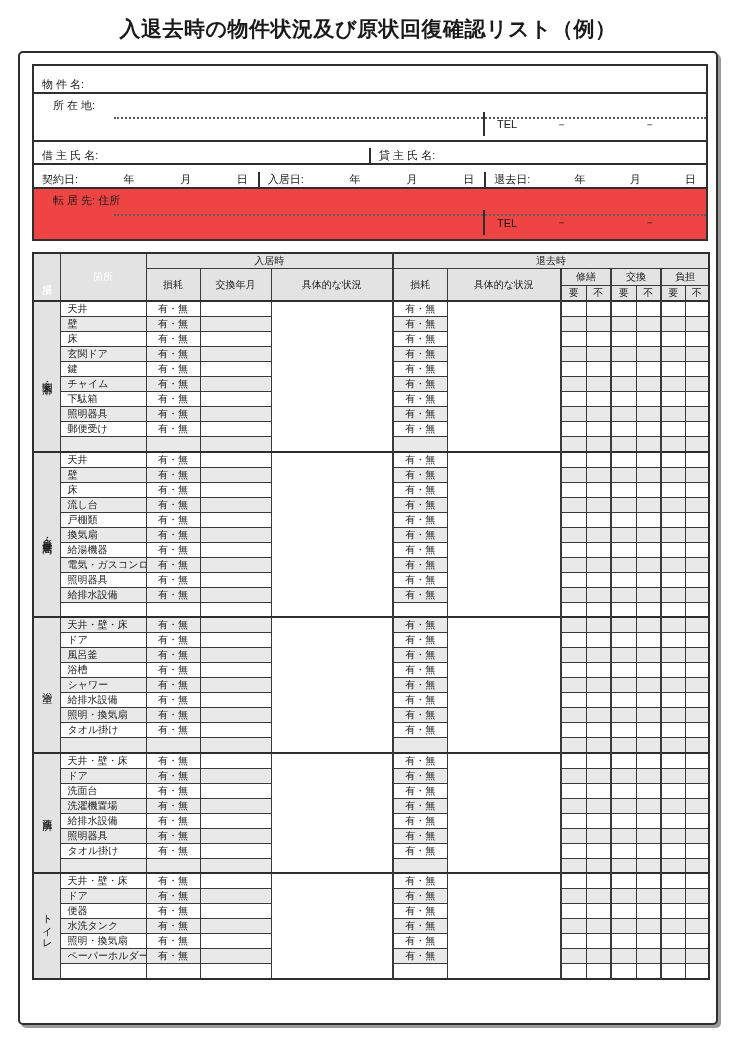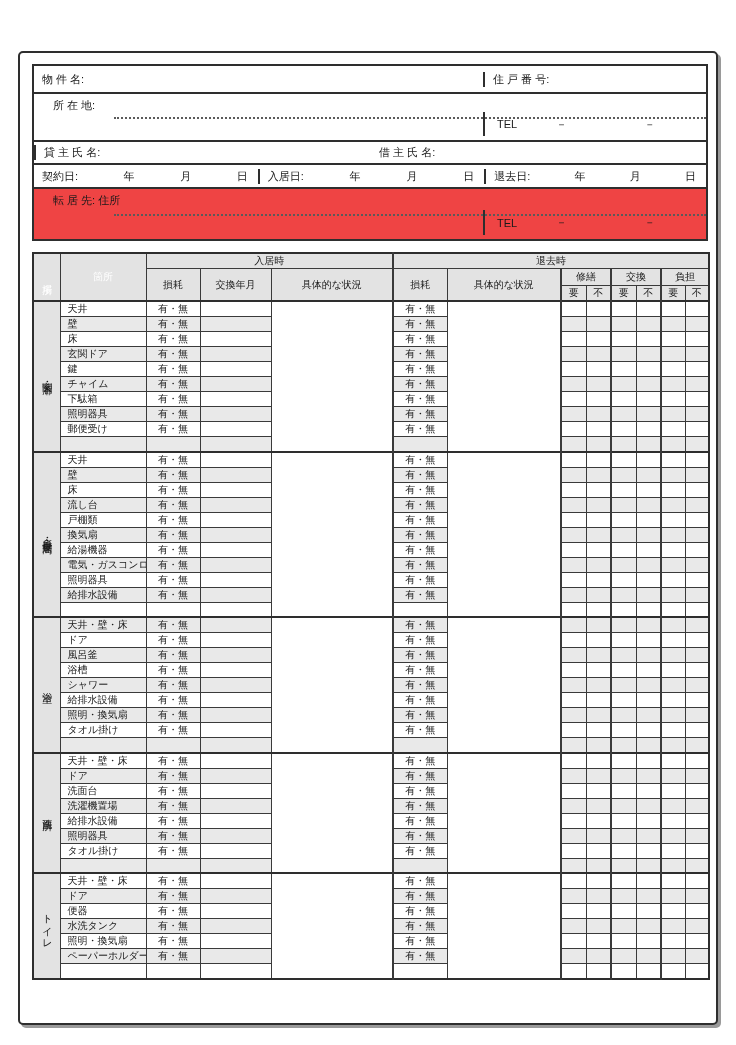--- a/index.html
+++ b/index.html
@@ -20,21 +20,21 @@
     position:absolute; left:18px; top:51px; width:700px; height:974px;
     border:2px solid #2e2e2e; border-radius:5px; background:#fff;
     box-shadow:3px 3px 0 #9a9a9a;
   }
 
   
   .formbox {
     position:absolute; left:12px; top:11px; width:676px;
     border:2px solid #2e2e2e; background:#fff;
   }
-  .f-row { position:relative; display:flex; align-items:center; }
+  .f-row { position:relative; display:flex; align-items:flex-end; }
   .f-row + .f-row { border-top:2px solid #2e2e2e; }
   .f-label { font-size:11px; display:flex; align-items:center; padding-left:8px; white-space:pre; }
   .r1 { height:26px; }
   .r2 { height:48px; }
   .r3 { height:23px; }
   .r4 { height:24px; }
   .r5 { height:52px; background:#ef4444; }
   .cell { display:flex; align-items:center; }
   .cell-grow { flex:1; }
   .w-right { width:223px; border-left:2px solid #2e2e2e; }
@@ -91,43 +91,43 @@
   td.item { text-align:left; padding-left:7px; }
   td.wear { text-align:center; font-size:9px; letter-spacing:0; }
   td.cond { background:#fff; }
   tr.alt > td:not(.cond):not(.place) { background:#e9e9e9; }
 </style>
 </head>
 <body>
 
 <div class="page">
 
+  <div class="title">入退去時の物件状況及び原状回復確認リスト（例）</div>
 
   <div class="frame">
 
     <div class="formbox">
 
       <div class="f-row r1">
         <div class="cell cell-grow f-label">物 件 名:</div>
-        <div class="cell w-right f-label">住 戸 番 号:</div>
       </div>
 
       <div class="f-row r2">
         <div class="corner-label">所 在 地:</div>
         <div class="dotline"></div>
         <div class="tel-cell">
           <span>TEL</span>
           <span class="tel-dash">－</span>
           <span class="tel-dash">－</span>
         </div>
       </div>
 
       <div class="f-row r3">
+        <div class="cell w-left3 f-label">借 主 氏 名:</div>
         <div class="cell cell-grow f-label" style="border-left:2px solid #2e2e2e;">貸 主 氏 名:</div>
-        <div class="cell w-left3 f-label">借 主 氏 名:</div>
       </div>
 
       <div class="f-row r4">
         <div class="date-cell dc1">
           <span>契約日:</span>
           <span class="date-unit">年</span>
           <span class="date-unit">月</span>
           <span class="date-unit">日</span>
         </div>
         <div class="date-cell dc2">

